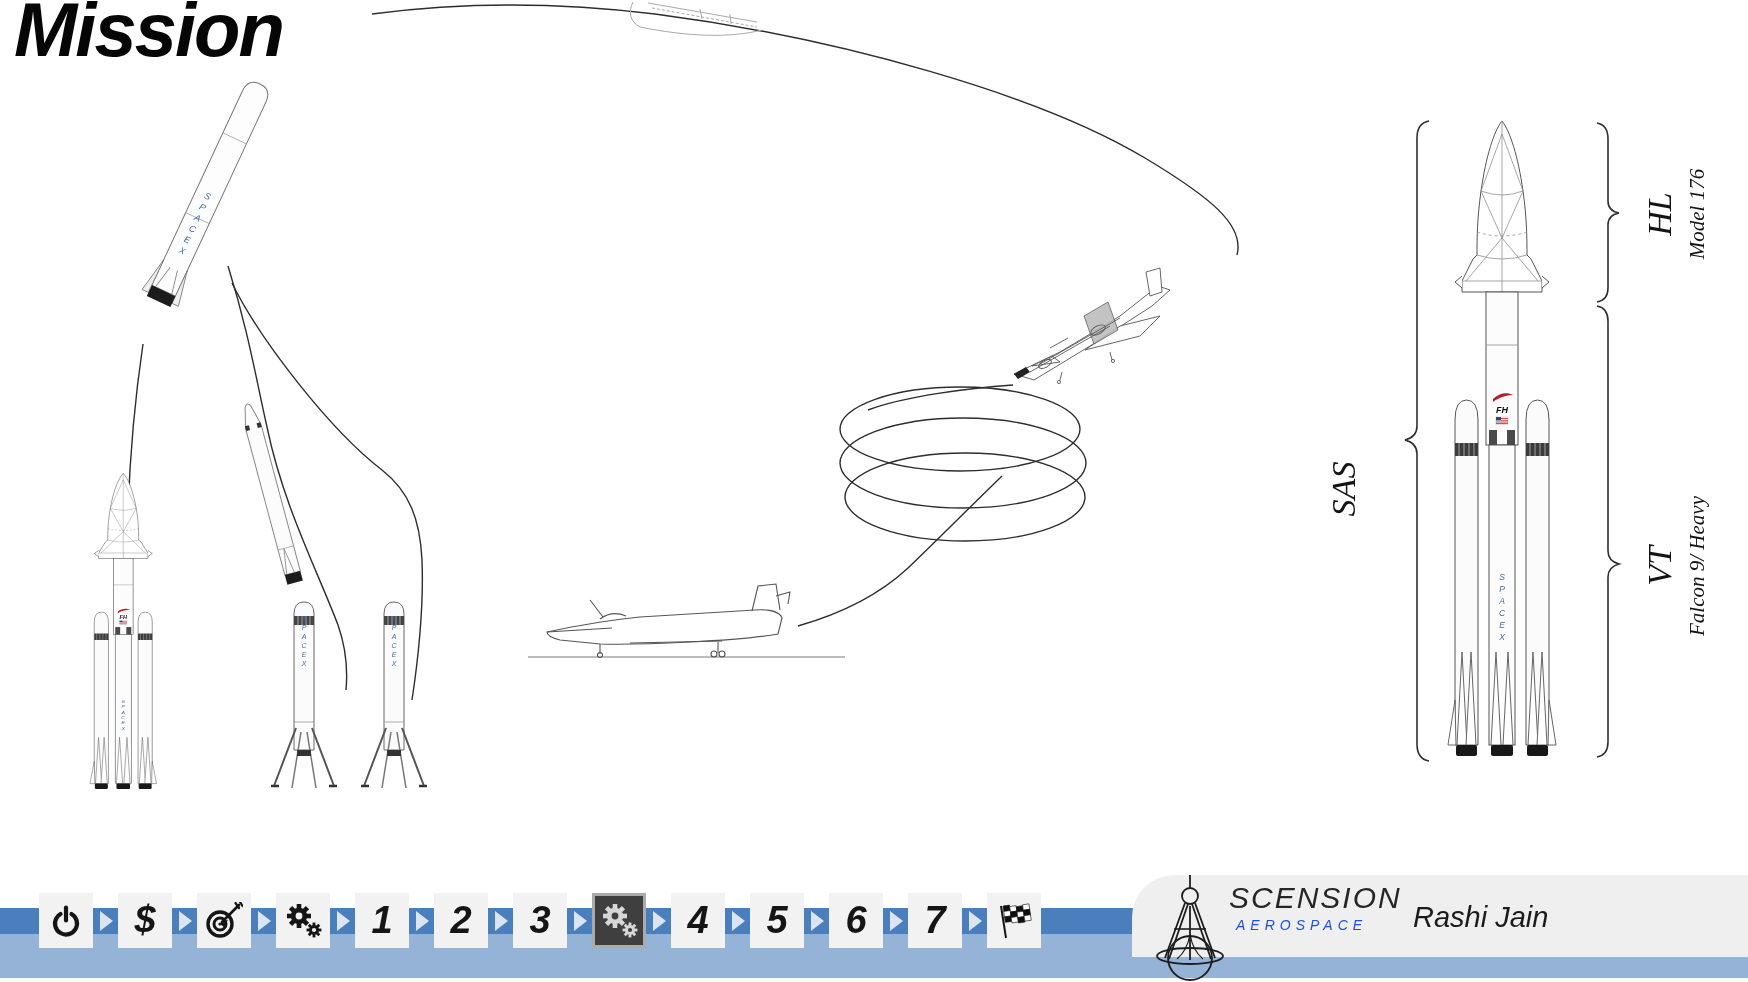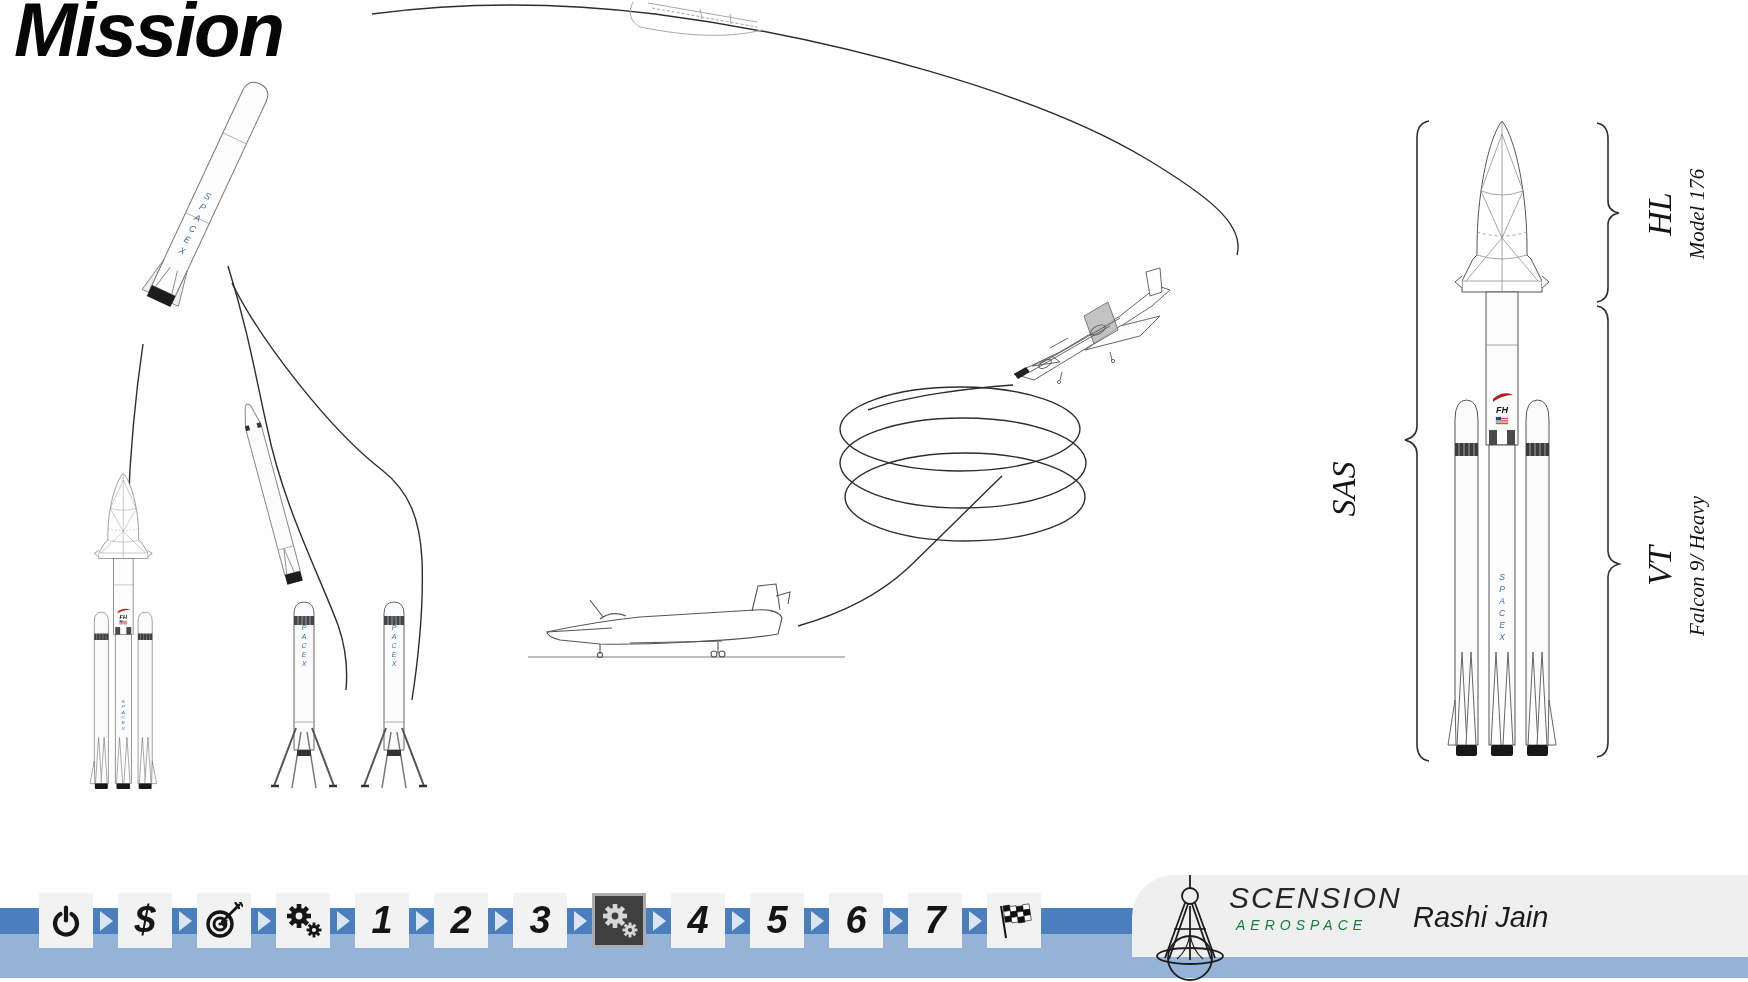--- a/index.html
+++ b/index.html
@@ -30,21 +30,21 @@
   .nav-arrow{position:absolute;top:911px;width:0;height:0;z-index:4;
           border-top:10px solid transparent;border-bottom:10px solid transparent;
           border-left:13px solid #dbe5f1;}
   
   .footer{position:absolute;left:1132px;top:875px;width:671px;height:82px;background:#efefef;
           border-top-left-radius:42px;z-index:5;padding-left:8px;}
   .logo-art{position:absolute;left:20px;top:-3px;}
   .brand-main{position:absolute;left:97px;top:6px;font-size:30px;font-weight:200;
           letter-spacing:2px;color:#262626;}
   .brand-sub{position:absolute;left:104px;top:42px;font-size:14px;font-weight:300;
-          letter-spacing:5px;color:#15803d;text-align:right;}
+          letter-spacing:5px;color:#1d4ed8;text-align:right;}
   .author{position:absolute;left:281px;top:26px;font-size:29px;font-weight:300;color:#1b1b1b;}
   .pageno{position:absolute;left:623px;top:32px;font-size:20px;color:#3c3c3c;}
 </style>
 </head>
 <body>
 
 <div class="slide">
 
   <h1 class="slide-title">Mission</h1>
 

